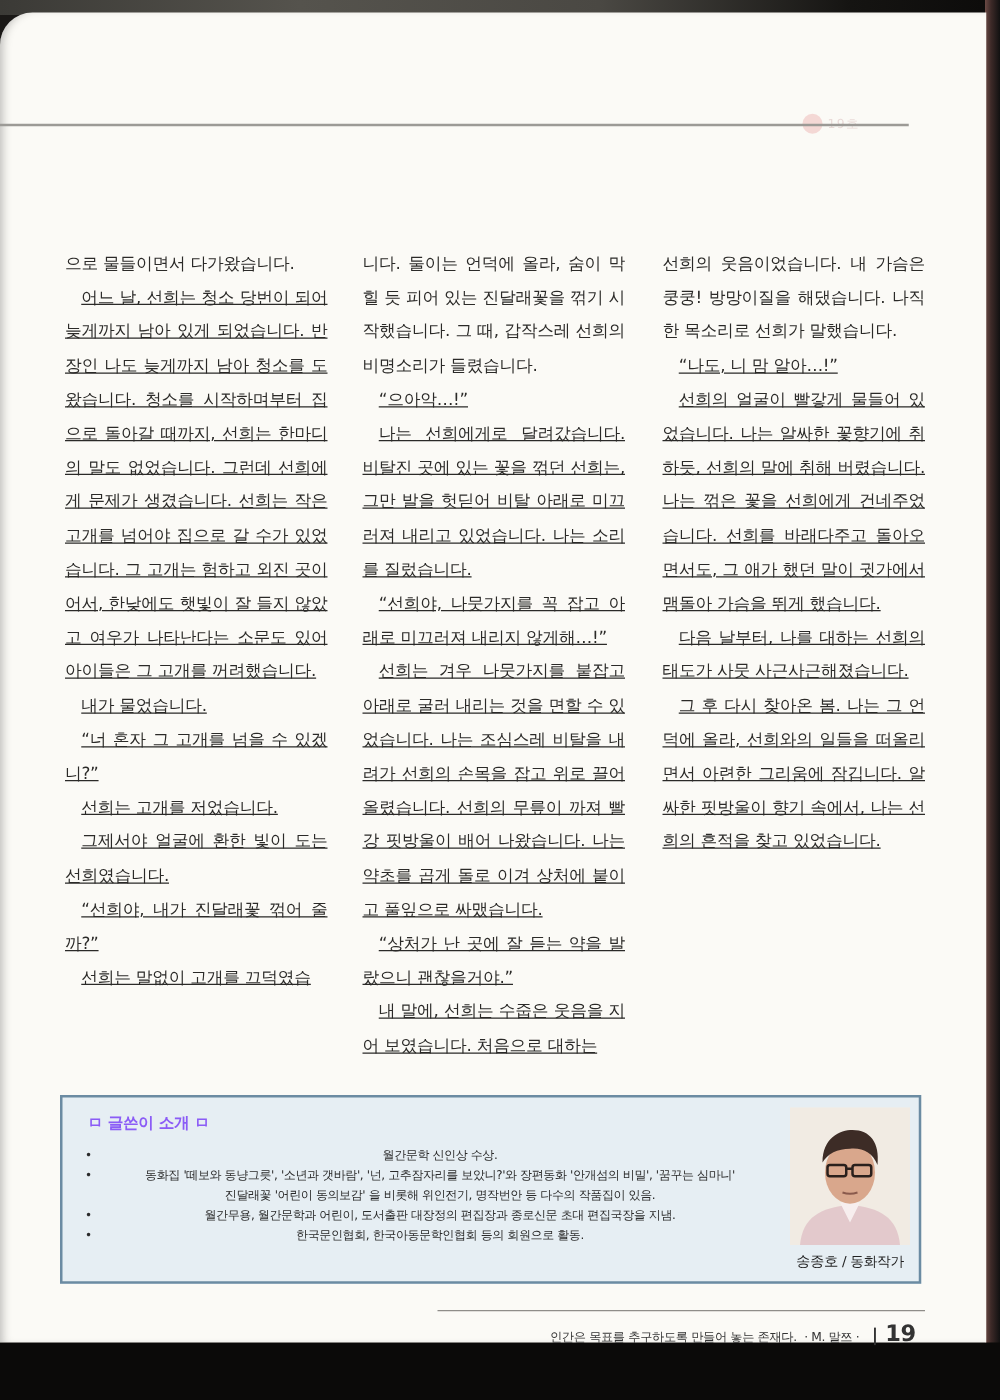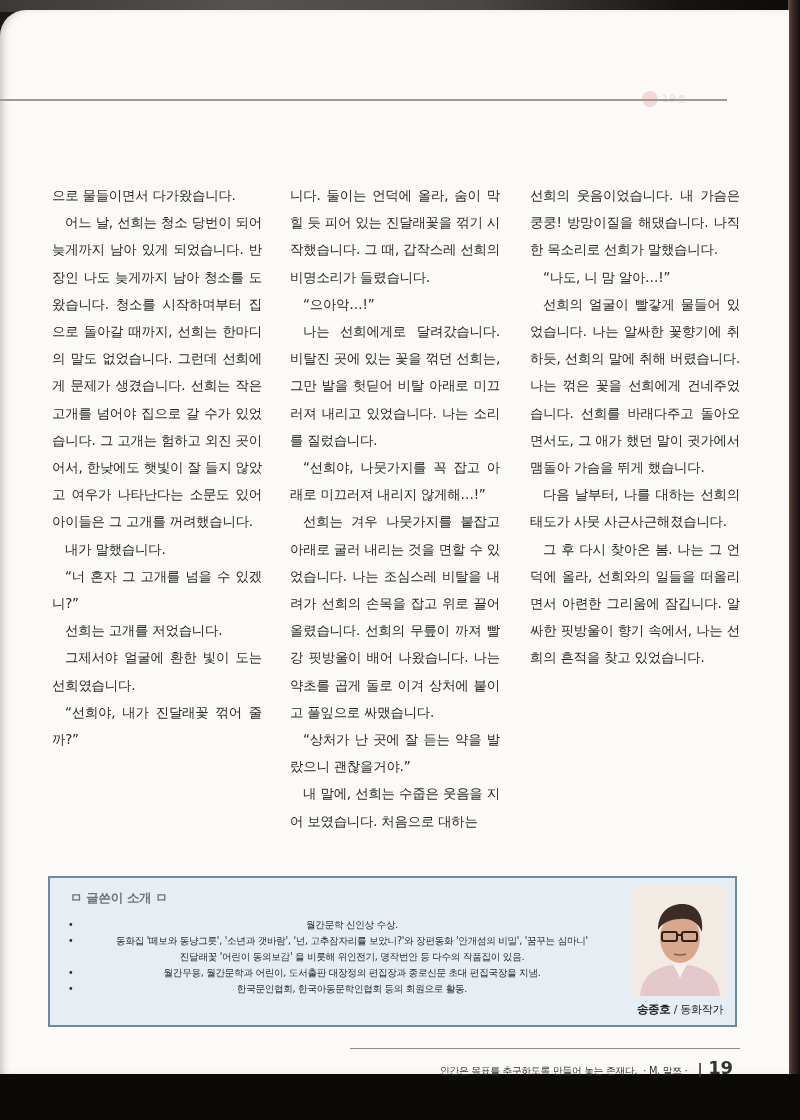--- a/index.html
+++ b/index.html
@@ -36,39 +36,39 @@
       display: flex; align-items: center; gap: 4px; opacity: 0.35;
     }
     .header-logo .mark {
       width: 16px; height: 16px; border-radius: 50%;
       background: #e99a9a;
     }
     .header-logo .txt {
       font-size: 10px; color: #c9a0a0; letter-spacing: 1px;
     }
     .col {
-      position: absolute; top: 172px; width: 210px;
+      position: absolute; top: 188px; width: 210px;
       font-size: 13.4px; line-height: 27.2px; color: #2b2a28;
       text-align: justify; letter-spacing: -0.2px;
     }
     .col p { margin: 0; }
-    .col p.ind { text-indent: 13px; }
+    .col p.ind { text-indent: 13px; text-decoration: underline; }
     .col1 { left: 52px; }
     .col2 { left: 290px; }
     .col3 { left: 530px; }
 
     .author-box {
       position: absolute; left: 48px; top: 866px; width: 689px; height: 151px;
       background: #e6eef3;
       border: 2px solid #6b8ba2;
       box-sizing: border-box;
     }
     .author-box .title {
       position: absolute; left: 20px; top: 12px;
-      font-size: 12.5px; font-weight: bold; color: #737373;
+      font-size: 12.5px; font-weight: bold; color: #8b5cf6;
       letter-spacing: -0.3px;
     }
     .author-box ul {
       list-style: none; margin: 0; padding: 0;
       position: absolute; left: 18px; top: 39px; width: 560px;
       font-size: 9.6px; line-height: 16px; color: #2a2a2a; letter-spacing: -0.3px;
     }
     .author-box li { position: relative; padding-left: 8px; text-align: center; }
     .author-box li.bullet::before {
       content: "•"; position: absolute; left: 0; top: 0;
@@ -76,21 +76,21 @@
     .photo-frame {
       position: absolute; left: 582px; top: 8px; width: 96px; height: 110px;
       background: #f1ebe3;
       overflow: hidden;
     }
     .photo-frame svg { width: 96px; height: 110px; display: block; }
     .caption {
       position: absolute; left: 574px; top: 124px; width: 112px; text-align: center;
       font-size: 11px; color: #222; letter-spacing: -0.3px;
     }
-    .caption .name { font-weight: bold; font-size: 11.5px; }
+    .caption .name { font-weight: normal; font-size: 11.5px; }
     .footer-rule {
       position: absolute; left: 350px; top: 1038px; width: 390px; height: 1px;
       background: #8f8d89;
     }
     .footer {
       position: absolute; left: 440px; top: 1047px; width: 300px;
       display: flex; justify-content: flex-start; align-items: baseline; gap: 6px;
       font-size: 9.8px; color: #333; letter-spacing: -0.3px;
     }
     .footer .bar { font-size: 14px; font-weight: bold; color: #333; margin-left: 4px; }
@@ -106,25 +106,26 @@
 <div class="page">
   <div class="header-logo">
     <span class="mark"></span>
     <span class="txt">19호</span>
   </div>
   <div class="header-rule"></div>
 
   <div class="col col1">
     <p>으로 물들이면서 다가왔습니다.</p>
     <p class="ind">어느 날, 선희는 청소 당번이 되어 늦게까지 남아 있게 되었습니다. 반장인 나도 늦게까지 남아 청소를 도왔습니다. 청소를 시작하며부터 집으로 돌아갈 때까지, 선희는 한마디의 말도 없었습니다. 그런데 선희에게 문제가 생겼습니다. 선희는 작은 고개를 넘어야 집으로 갈 수가 있었습니다. 그 고개는 험하고 외진 곳이어서, 한낮에도 햇빛이 잘 들지 않았고 여우가 나타난다는 소문도 있어 아이들은 그 고개를 꺼려했습니다.</p>
-    <p class="ind">내가 말했습니다.</p>
+    <p class="ind">내가 물었습니다.</p>
     <p class="ind">“너 혼자 그 고개를 넘을 수 있겠니?”</p>
     <p class="ind">선희는 고개를 저었습니다.</p>
     <p class="ind">그제서야 얼굴에 환한 빛이 도는 선희였습니다.</p>
     <p class="ind">“선희야, 내가 진달래꽃 꺾어 줄까?”</p>
+    <p class="ind">선희는 말없이 고개를 끄덕였습</p>
   </div>
 
   <div class="col col2">
     <p>니다. 둘이는 언덕에 올라, 숨이 막힐 듯 피어 있는 진달래꽃을 꺾기 시작했습니다. 그 때, 갑작스레 선희의 비명소리가 들렸습니다.</p>
     <p class="ind">“으아악…!”</p>
     <p class="ind">나는 선희에게로 달려갔습니다. 비탈진 곳에 있는 꽃을 꺾던 선희는, 그만 발을 헛딛어 비탈 아래로 미끄러져 내리고 있었습니다. 나는 소리를 질렀습니다.</p>
     <p class="ind">“선희야, 나뭇가지를 꼭 잡고 아래로 미끄러져 내리지 않게해…!”</p>
     <p class="ind">선희는 겨우 나뭇가지를 붙잡고 아래로 굴러 내리는 것을 면할 수 있었습니다. 나는 조심스레 비탈을 내려가 선희의 손목을 잡고 위로 끌어올렸습니다. 선희의 무릎이 까져 빨강 핏방울이 배어 나왔습니다. 나는 약초를 곱게 돌로 이겨 상처에 붙이고 풀잎으로 싸맸습니다.</p>
     <p class="ind">“상처가 난 곳에 잘 듣는 약을 발랐으니 괜찮을거야.”</p>
     <p class="ind">내 말에, 선희는 수줍은 웃음을 지어 보였습니다. 처음으로 대하는</p>

